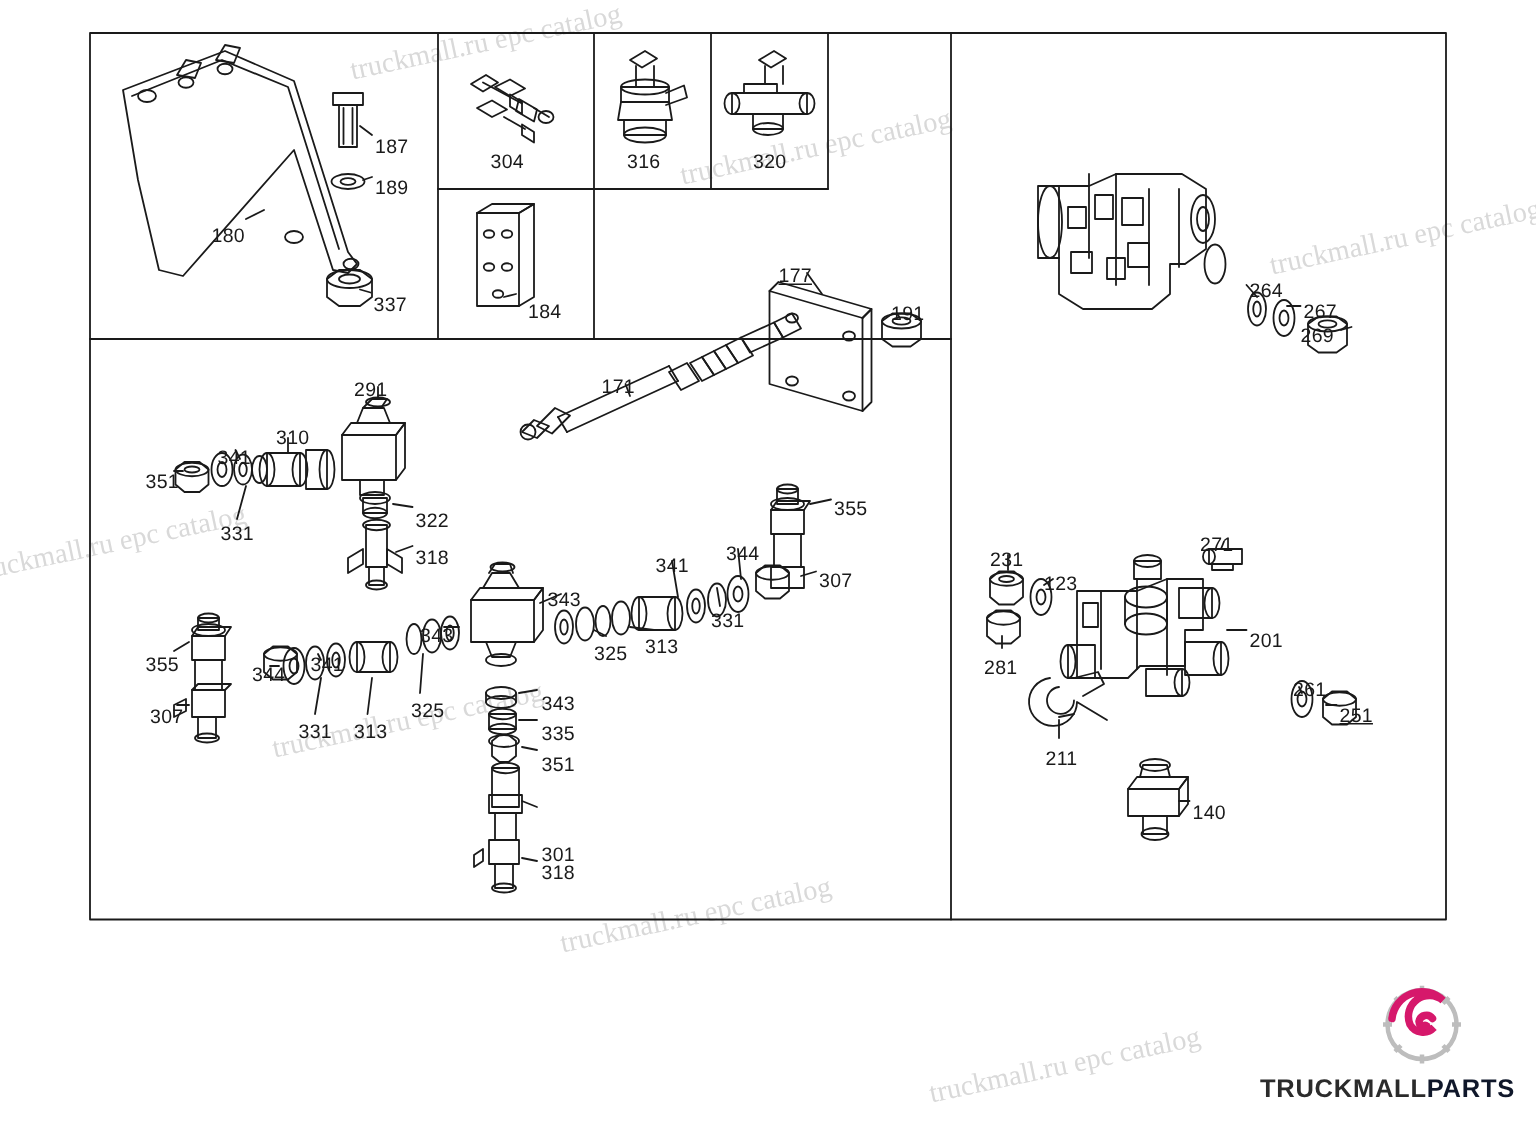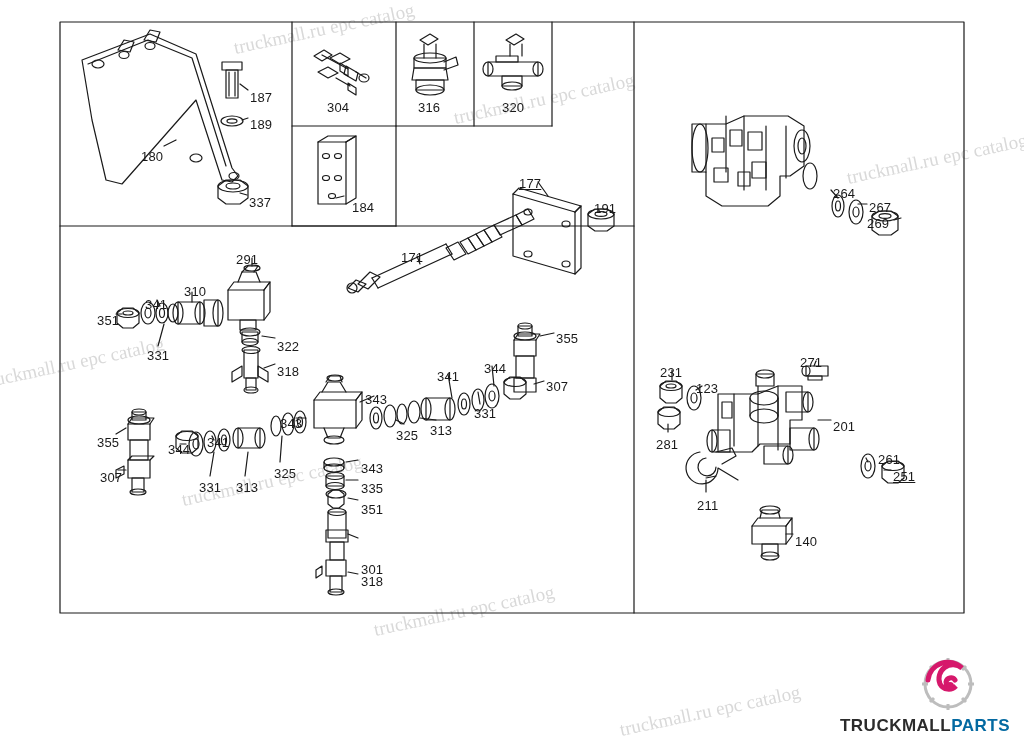--- a/index.html
+++ b/index.html
@@ -51,21 +51,21 @@
     bottom: 14px;
     text-align: right;
     font-family: "Liberation Sans", sans-serif;
   }
   .brand-text {
     font-size: 17px;
     font-weight: bold;
     letter-spacing: 0.5px;
     color: #2b2b2b;
   }
-  .brand-text .accent { color: #0369a1; text-align: right; }
+  .brand-text .accent { color: #0f172a; text-align: right; }
 </style>
 </head>
 <body>
 
 <div id="stage">
 
   <div id="watermark-layer">
       <div class="wm" style="left: 232px; top: 18px; transform: rotate(-12deg);">truckmall.ru epc catalog</div>
       <div class="wm" style="left: 452px; top: 88px; transform: rotate(-12deg);">truckmall.ru epc catalog</div>
       <div class="wm" style="left: 845px; top: 148px; transform: rotate(-12deg);">truckmall.ru epc catalog</div>
@@ -463,21 +463,21 @@
       <div class="lbl" style="left: 236px; top: 480px;">313</div>
       <div class="lbl" style="left: 274px; top: 466px;">325</div>
       <div class="lbl" style="left: 833px; top: 186px;">264</div>
       <div class="lbl" style="left: 869px; top: 200px;">267</div>
       <div class="lbl" style="left: 867px; top: 216px;">269</div>
       <div class="lbl" style="left: 660px; top: 365px;">231</div>
       <div class="lbl" style="left: 696px; top: 381px;">123</div>
       <div class="lbl" style="left: 776px; top: 355px; margin-left: 24px;">271</div>
       <div class="lbl" style="left: 833px; top: 419px;">201</div>
       <div class="lbl" style="left: 656px; top: 437px;">281</div>
-      <div class="lbl" style="left: 862px; top: 452px; margin-left: 16px;">261</div>
+      <div class="lbl" style="left: 862px; top: 452px;">261</div>
       <div class="lbl" style="left: 893px; top: 469px; text-decoration: underline;">251</div>
       <div class="lbl" style="left: 697px; top: 498px;">211</div>
       <div class="lbl" style="left: 795px; top: 534px;">140</div>
     </div>
 
   <div class="brand">
     <svg width="150" height="54" viewBox="0 0 150 54">
       <g transform="translate(88,26)">
         <circle cx="0" cy="0" r="23" fill="none" stroke="#bdbdbd" stroke-width="3"></circle>
         <g stroke="#bdbdbd" stroke-width="3">

